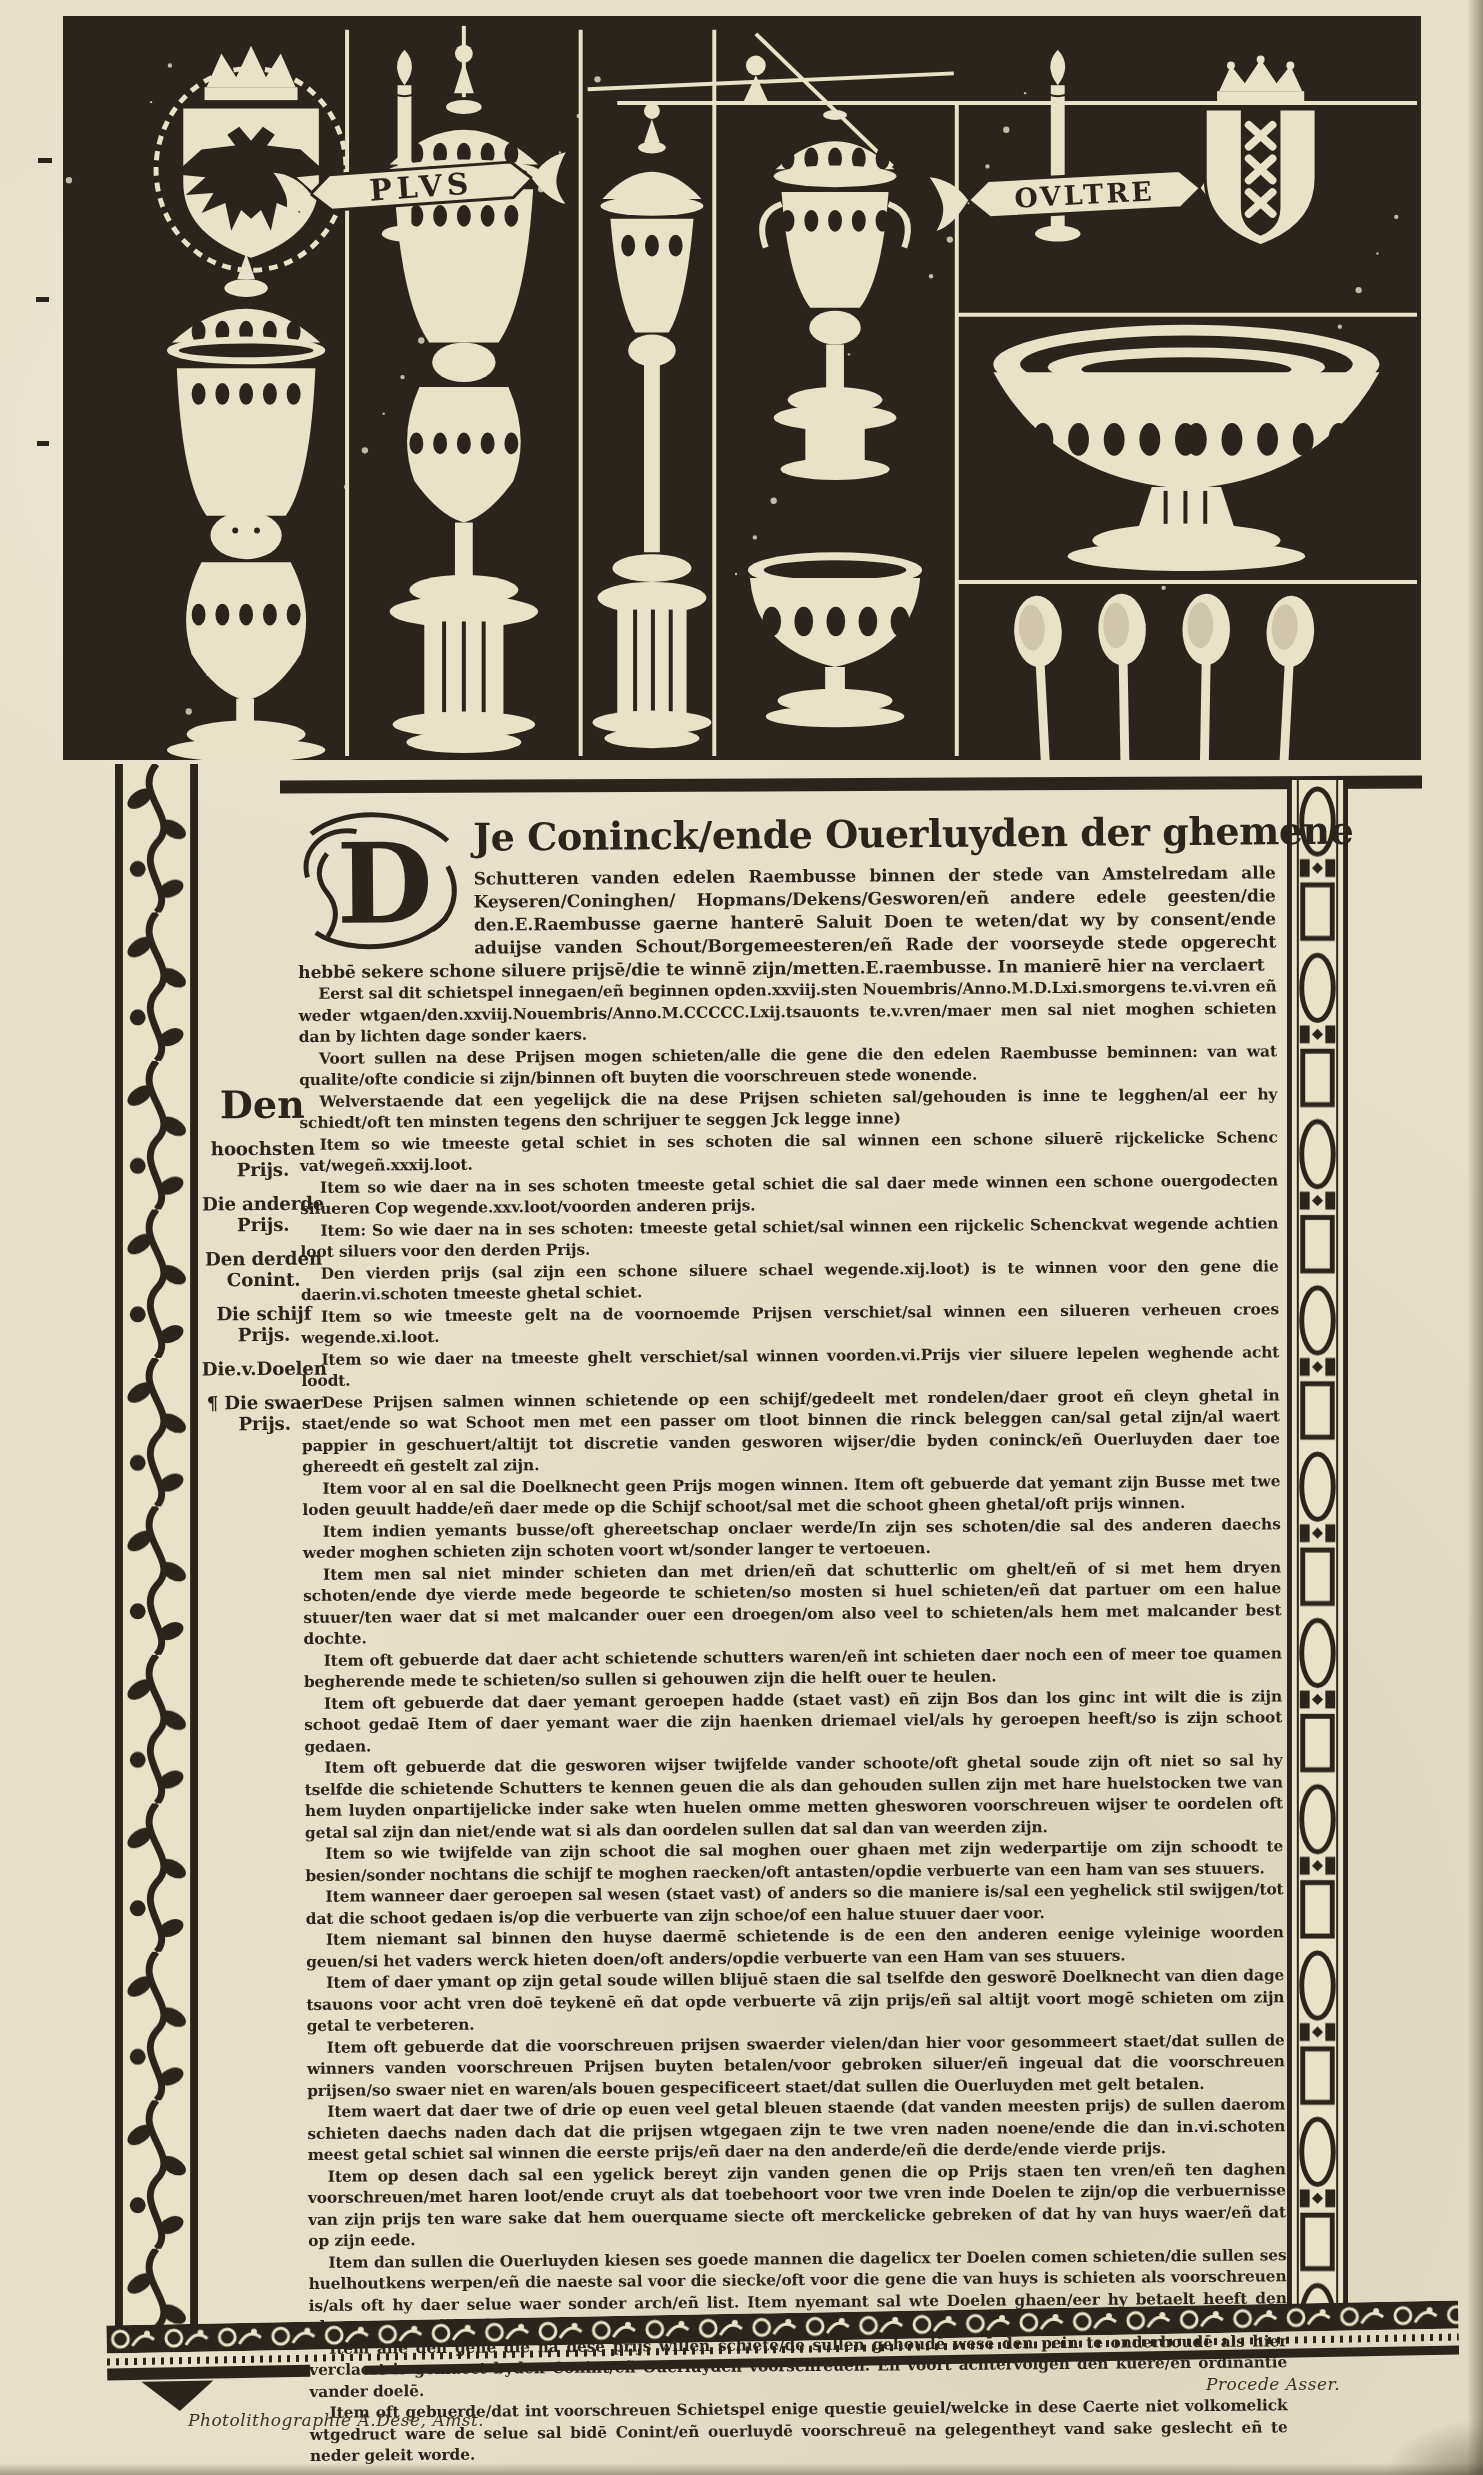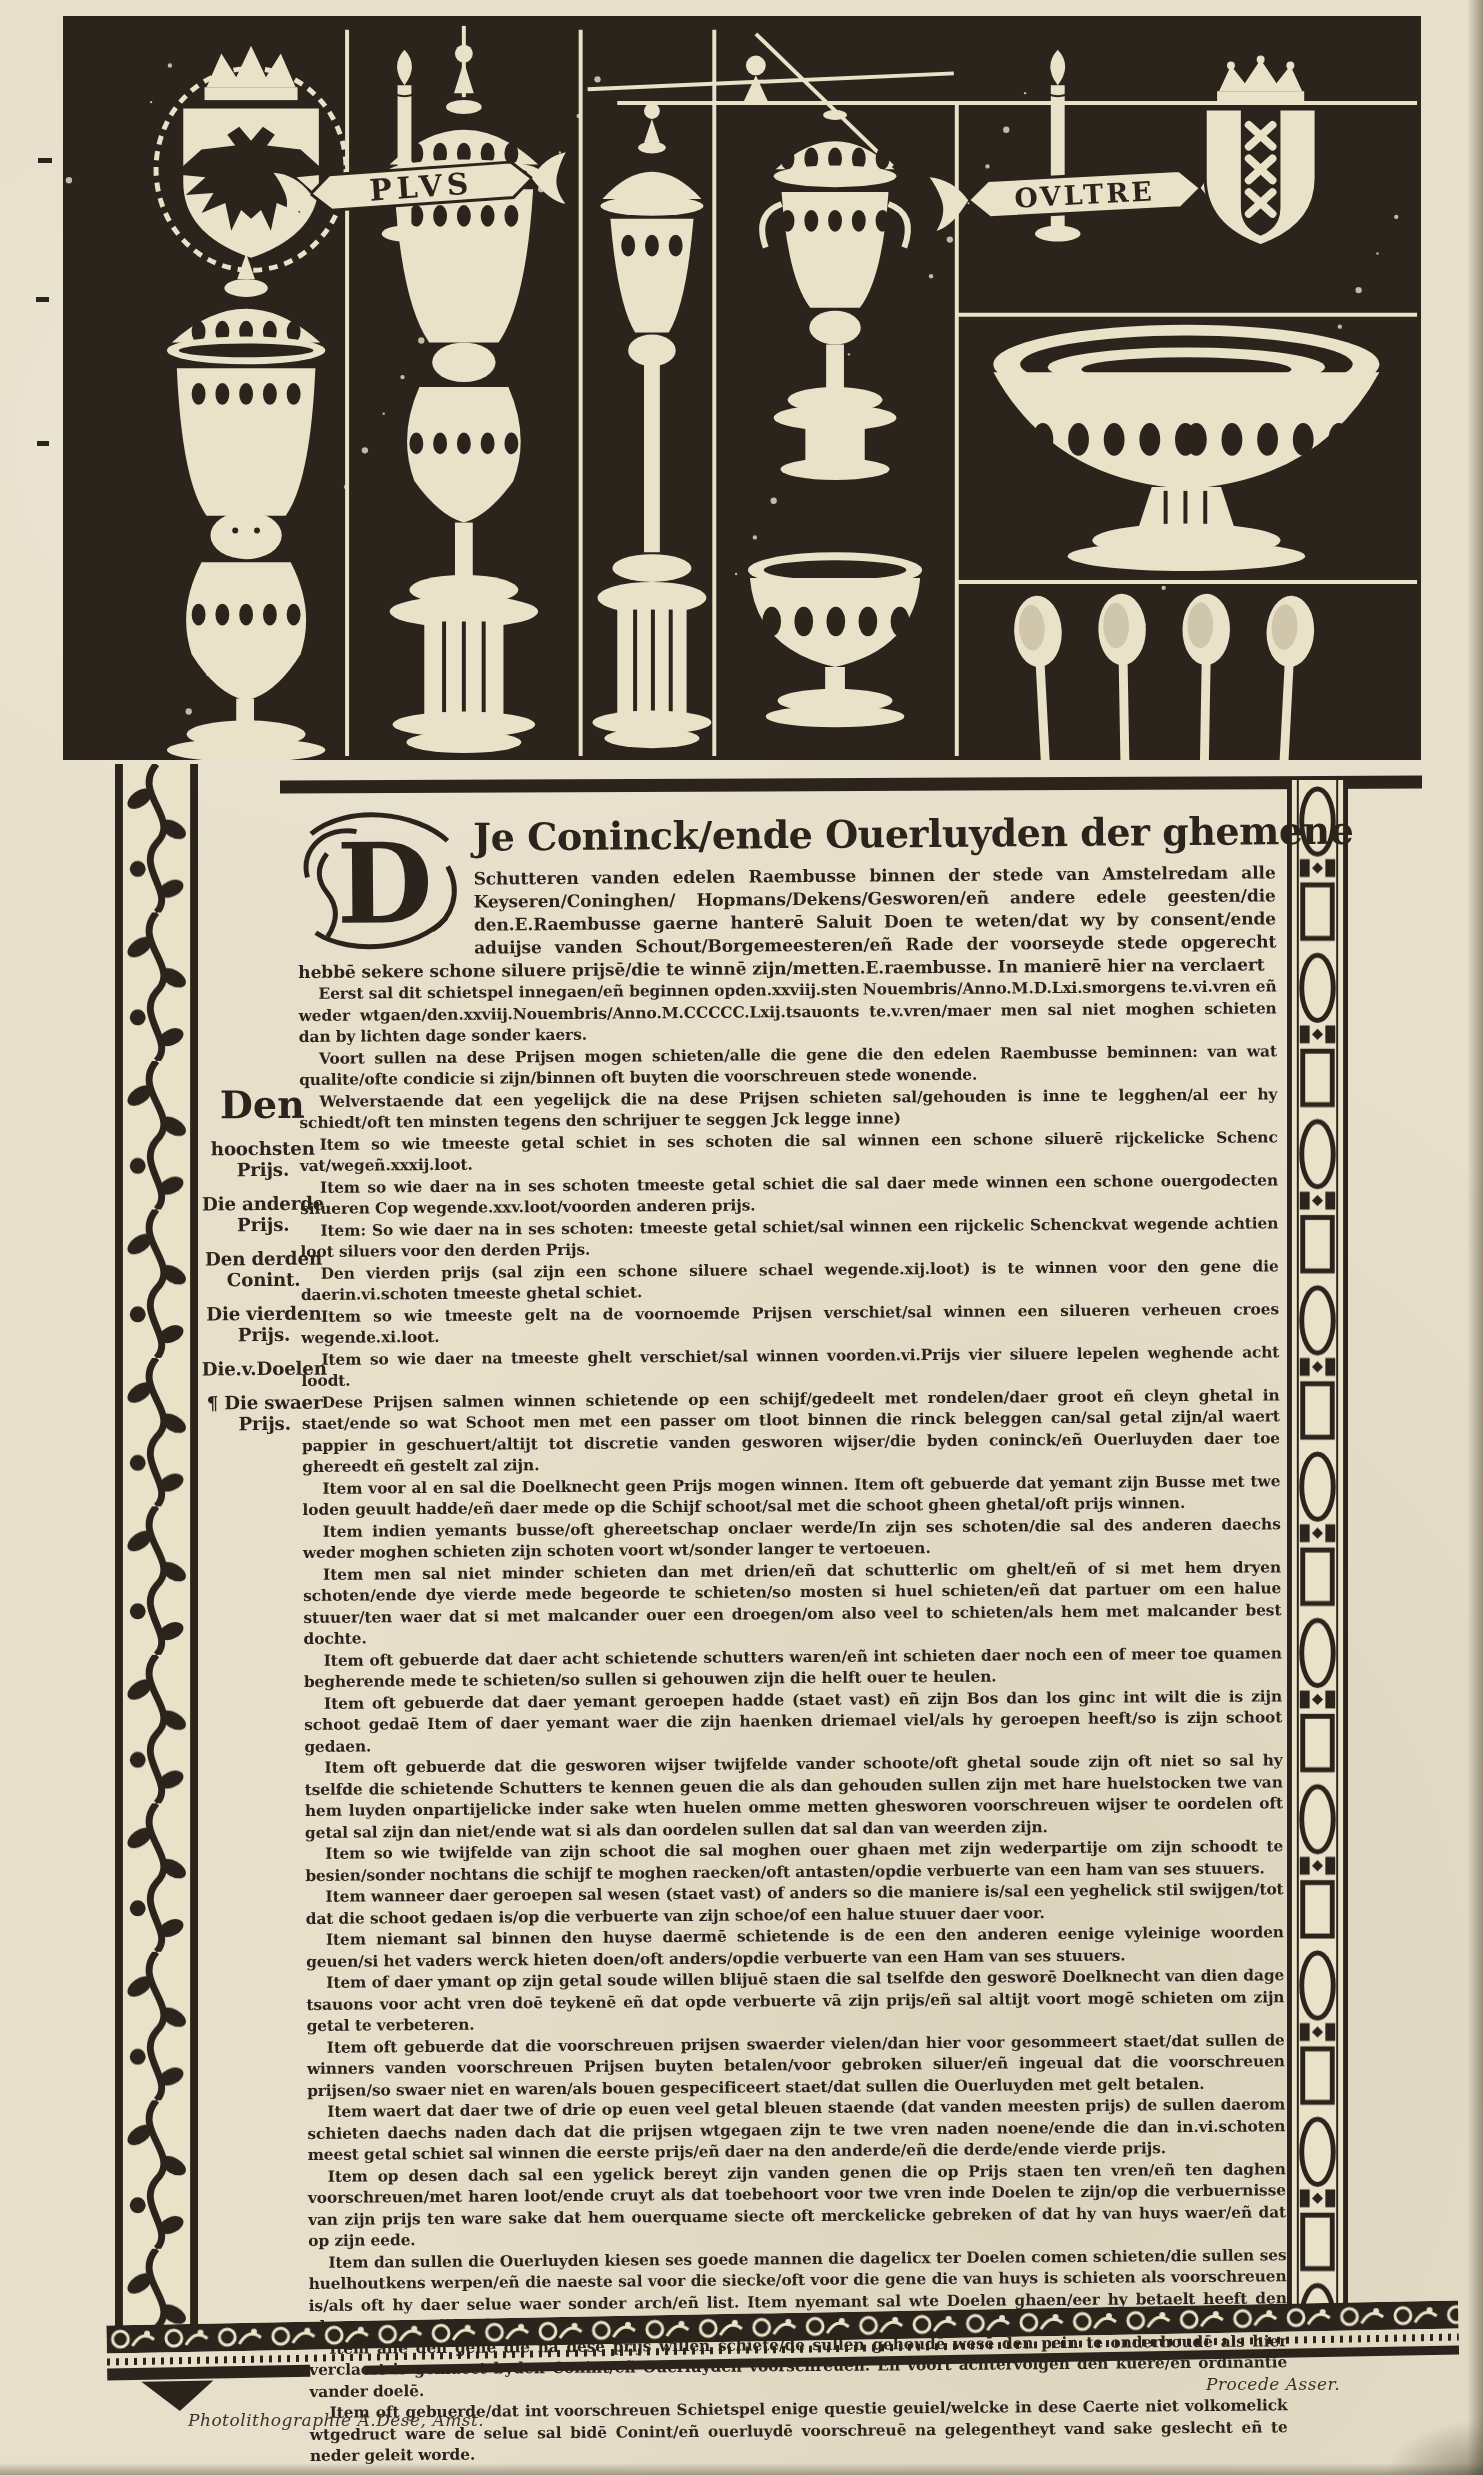--- a/index.html
+++ b/index.html
@@ -345,21 +345,21 @@
     </defs>
     <rect width="62" height="1564" fill="url(#chainp)"></rect>
   </svg>
 
   <div class="margin-col">
     <div class="margin-big">Den</div>
     <div>
         <div class="margin-item">hoochsten Prijs.</div>
         <div class="margin-item">Die anderde Prijs.</div>
         <div class="margin-item">Den derden Conint.</div>
-        <div class="margin-item">Die vierden Prijs.</div>
+        <div class="margin-item">Die schijf Prijs.</div>
         <div class="margin-item">Die.v.Doelen</div>
         <div class="margin-item">¶ Die swaer Prijs.</div>
       </div>
   </div>
 
   <div class="text-block">
     <div class="dropcap-wrap">
       <svg viewBox="0 0 168 148" width="166" height="147">
         <g stroke="#2b241c" fill="none" stroke-width="5">
           <path d="M14 26 C 50 -4, 120 4, 152 34"></path>

